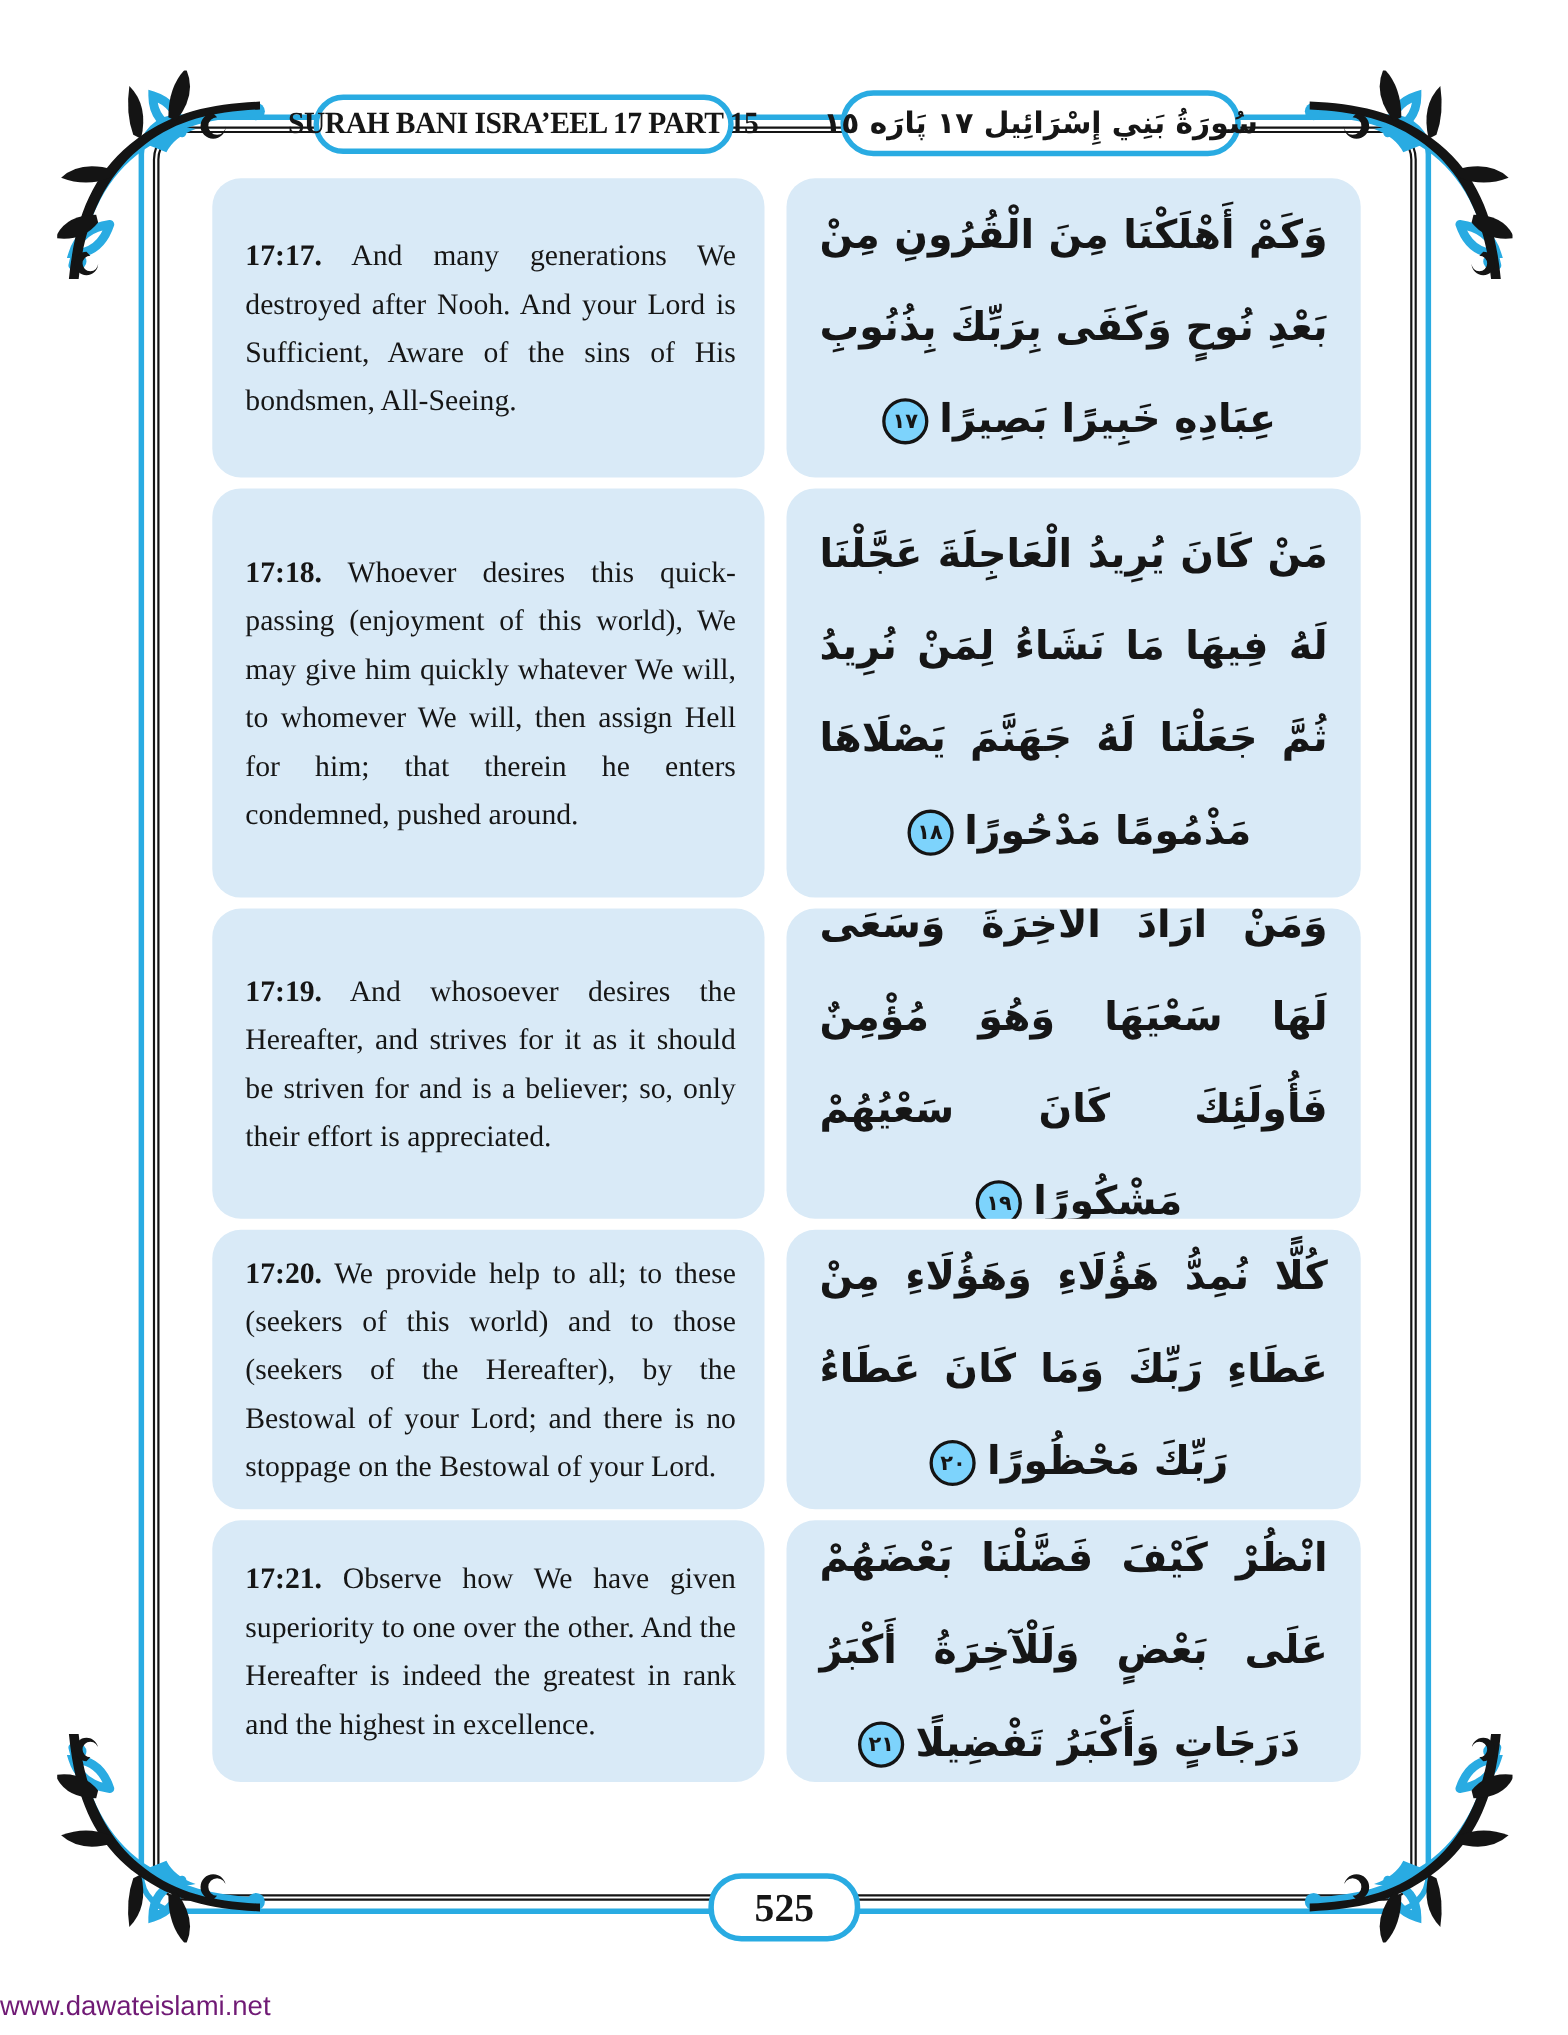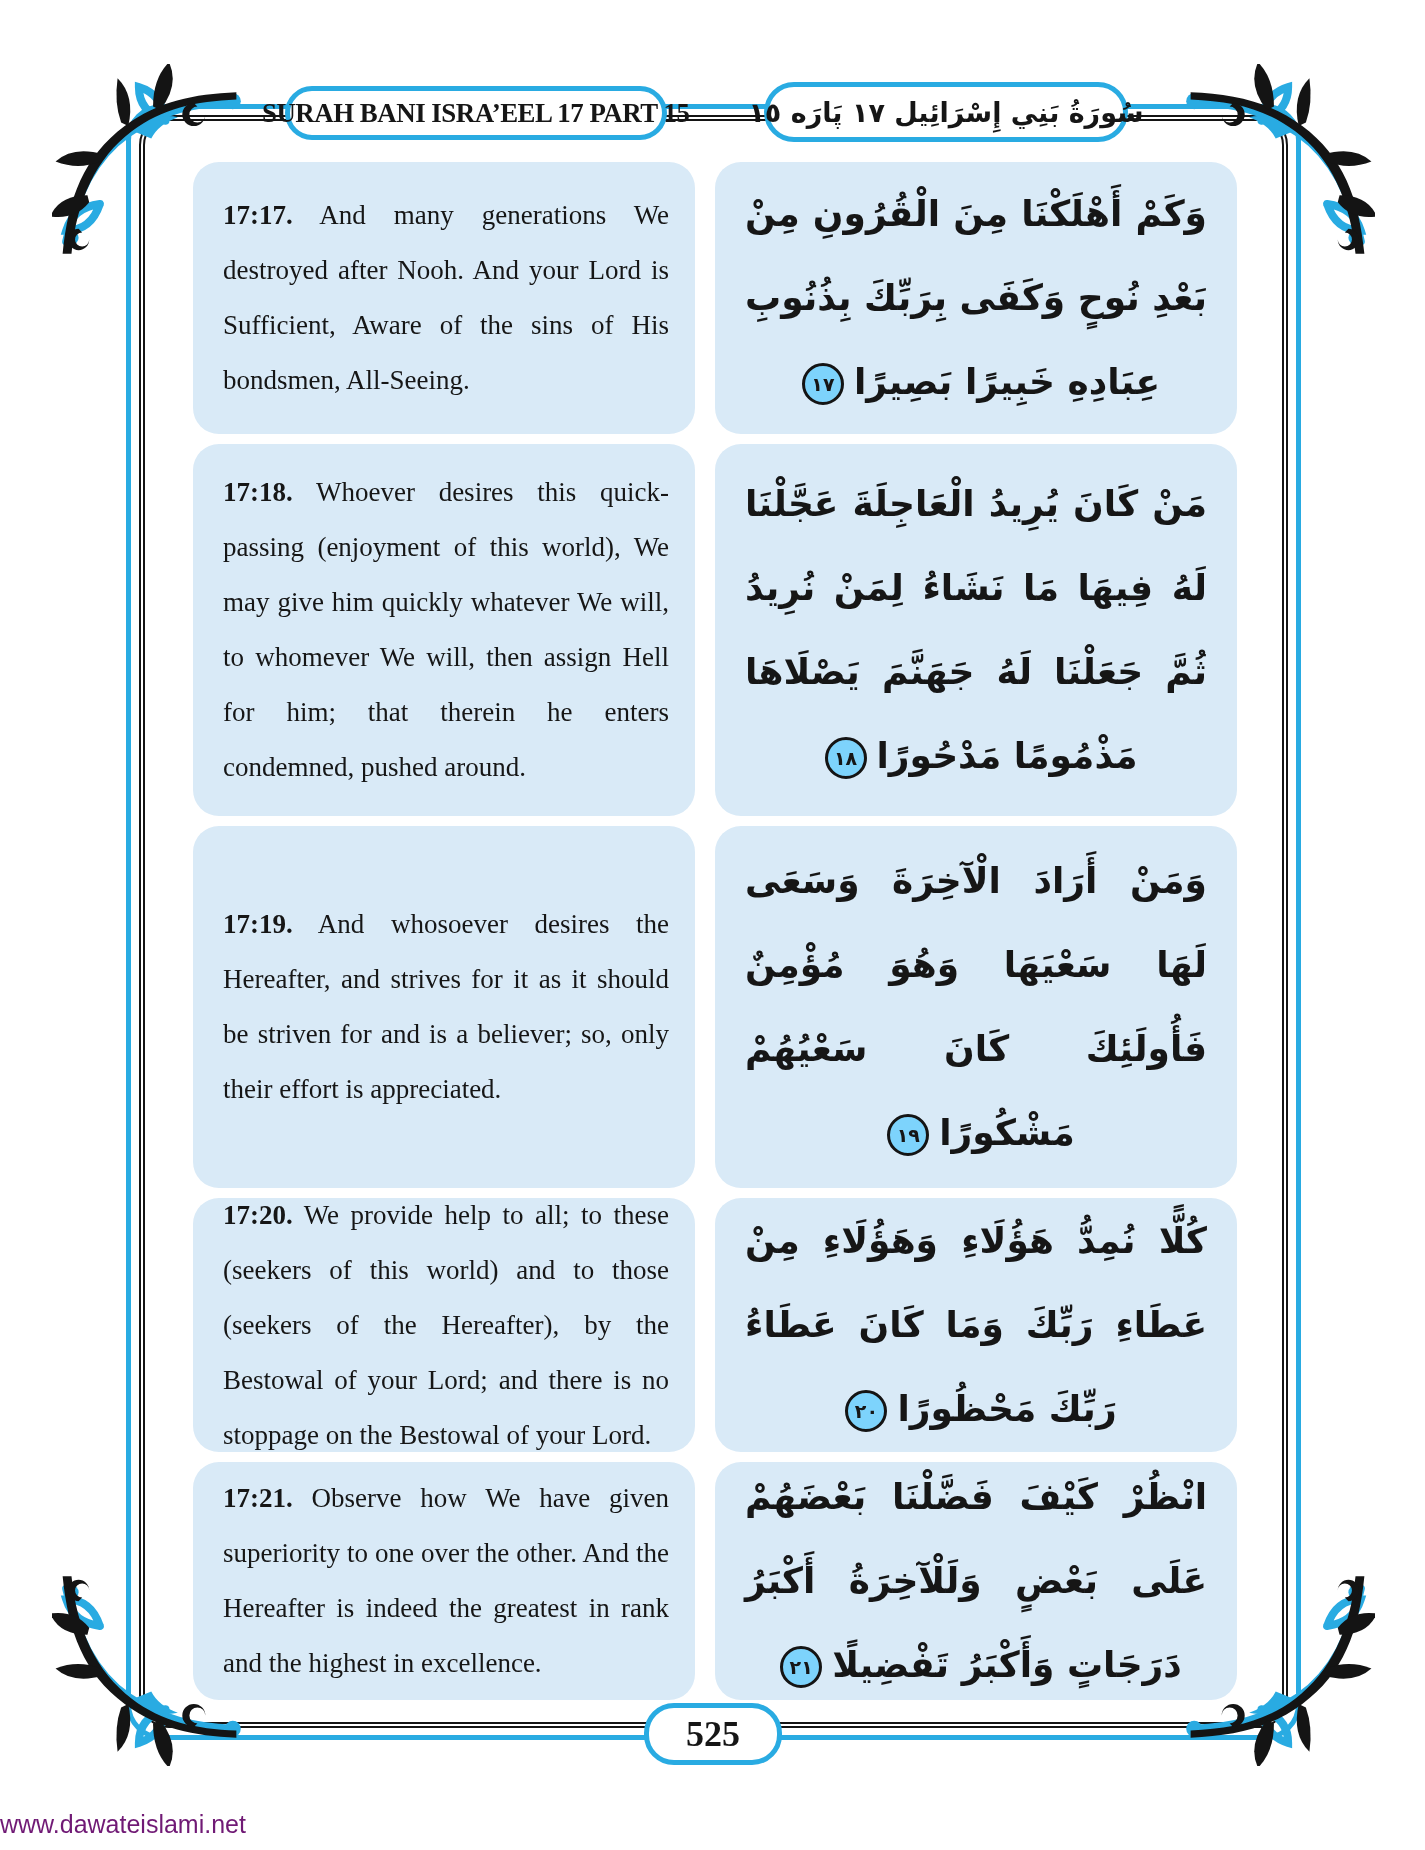--- a/index.html
+++ b/index.html
@@ -48,23 +48,23 @@
 
   
   .content{position:absolute;left:193px;top:162px;width:1044px;z-index:1;}
   .vrow{display:flex;gap:20px;margin-bottom:10px;}
   .box{
     background:#d9eaf7;border-radius:26px;box-sizing:border-box;
     display:flex;flex-direction:column;justify-content:center;overflow:hidden;
   }
   .en{width:502px;padding:16px 26px 16px 30px;}
   .ar{width:522px;padding:10px 30px;}
-  .h1{height:272px;} .h2{height:372px;} .h3{height:362px;} .h4{height:254px;} .h5{height:238px;}
+  .h1{height:272px;} .h2{height:372px;} .h3{height:282px;} .h4{height:254px;} .h5{height:238px;}
   .en p{
-    margin:0;font-size:27px;line-height:55px;text-align:justify;
+    margin:0;font-size:27px;line-height:44px;text-align:justify;
   }
   .en .ref{font-weight:bold;}
   .ar p{
     margin:0;direction:rtl;
     font-family:"DejaVu Sans",sans-serif;font-weight:bold;
     font-size:36px;line-height:84px;
     text-align:justify;text-align-last:center;
   }
   .vnum{
     display:inline-flex;align-items:center;justify-content:center;

